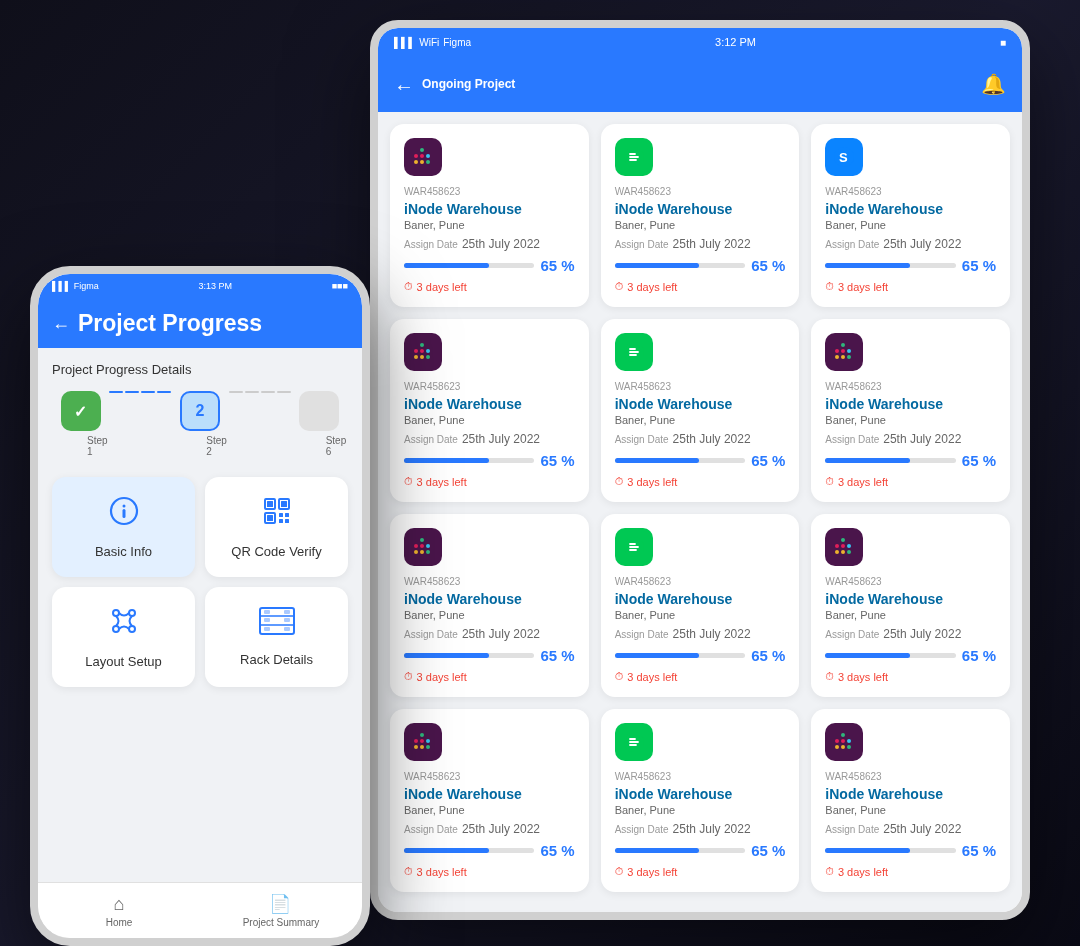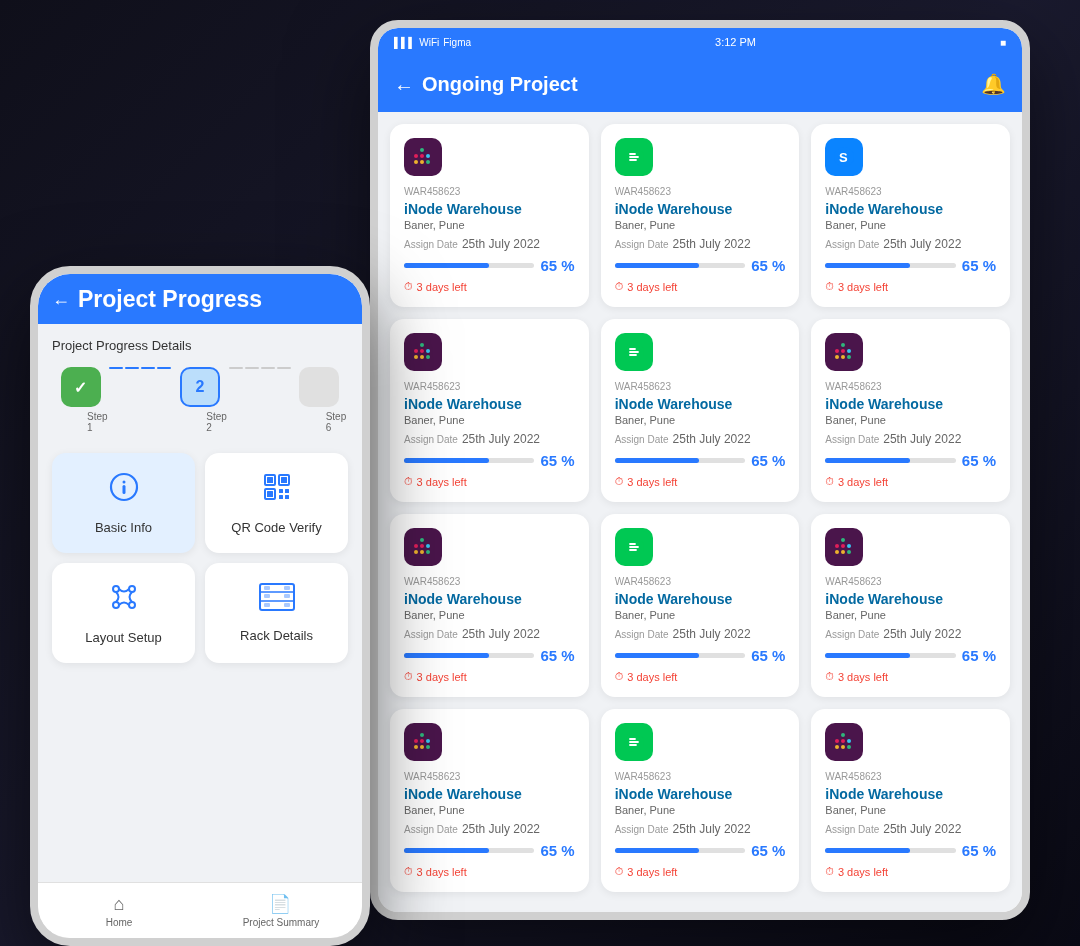--- a/index.html
+++ b/index.html
@@ -59,21 +59,21 @@
     .tablet-status-bar .battery { color: white; font-size: 10px; }
     .tablet-header {
       background: #2979ff;
       height: 56px;
       display: flex;
       align-items: center;
       padding: 0 16px;
       justify-content: space-between;
     }
     .tablet-header .back-btn { color: white; font-size: 20px; cursor: pointer; }
-    .tablet-header .title { color: white; font-size: 20px; font-weight: 700; margin-left: 8px; flex: 1; }
+    .tablet-header .title { color: white; font-size: 12px; font-weight: 700; margin-left: 8px; flex: 1; }
     .tablet-header .bell { color: white; font-size: 20px; }
     .tablet-content {
       flex: 1;
       overflow-y: auto;
       padding: 12px;
       background: #f0f2f5;
     }
     .tablet-grid {
       display: grid;
       grid-template-columns: repeat(3, 1fr);
@@ -580,20 +580,25 @@
   </div>
           </div>
       </div>
 
     </div>
   </div>
 
   <div class="phone">
     <div class="phone-screen">
 
+      <div class="phone-status-bar">
+        <span>▌▌▌ <span>Figma</span></span>
+        <span>3:13 PM</span>
+        <span>■■■</span>
+      </div>
 
       <div class="phone-header">
         <span class="back">←</span>
         <span class="ph-title">Project Progress</span>
       </div>
 
       <div class="phone-content">
         <div class="progress-section-title">Project Progress Details</div>
 
         <div style="display:flex; align-items:flex-start; justify-content:center; margin-bottom:20px; gap:0;">

